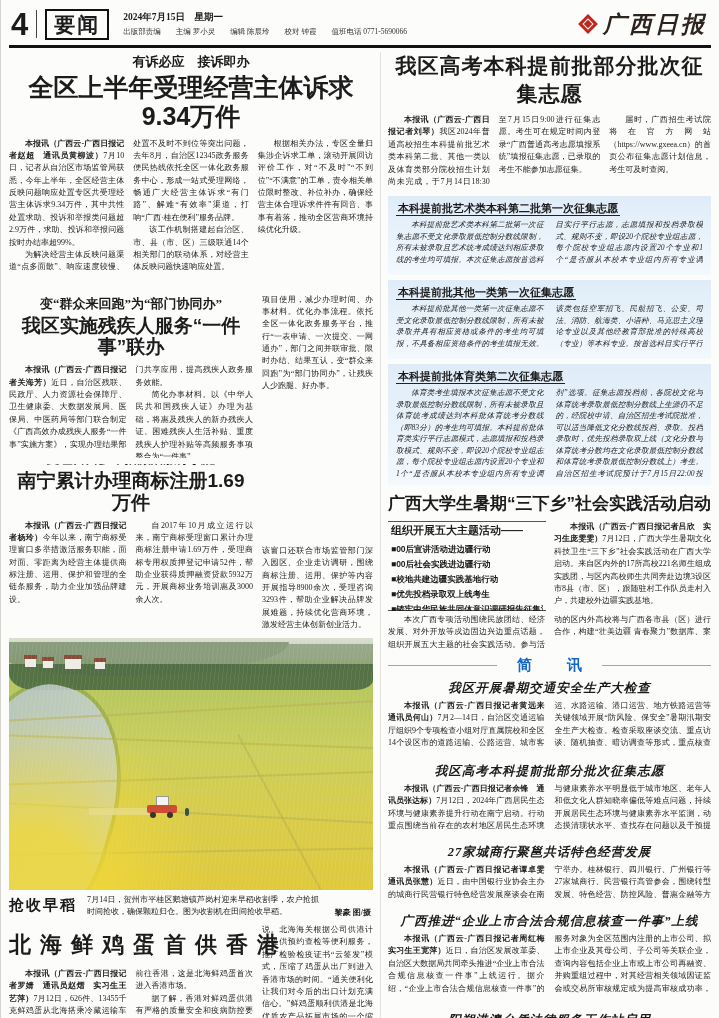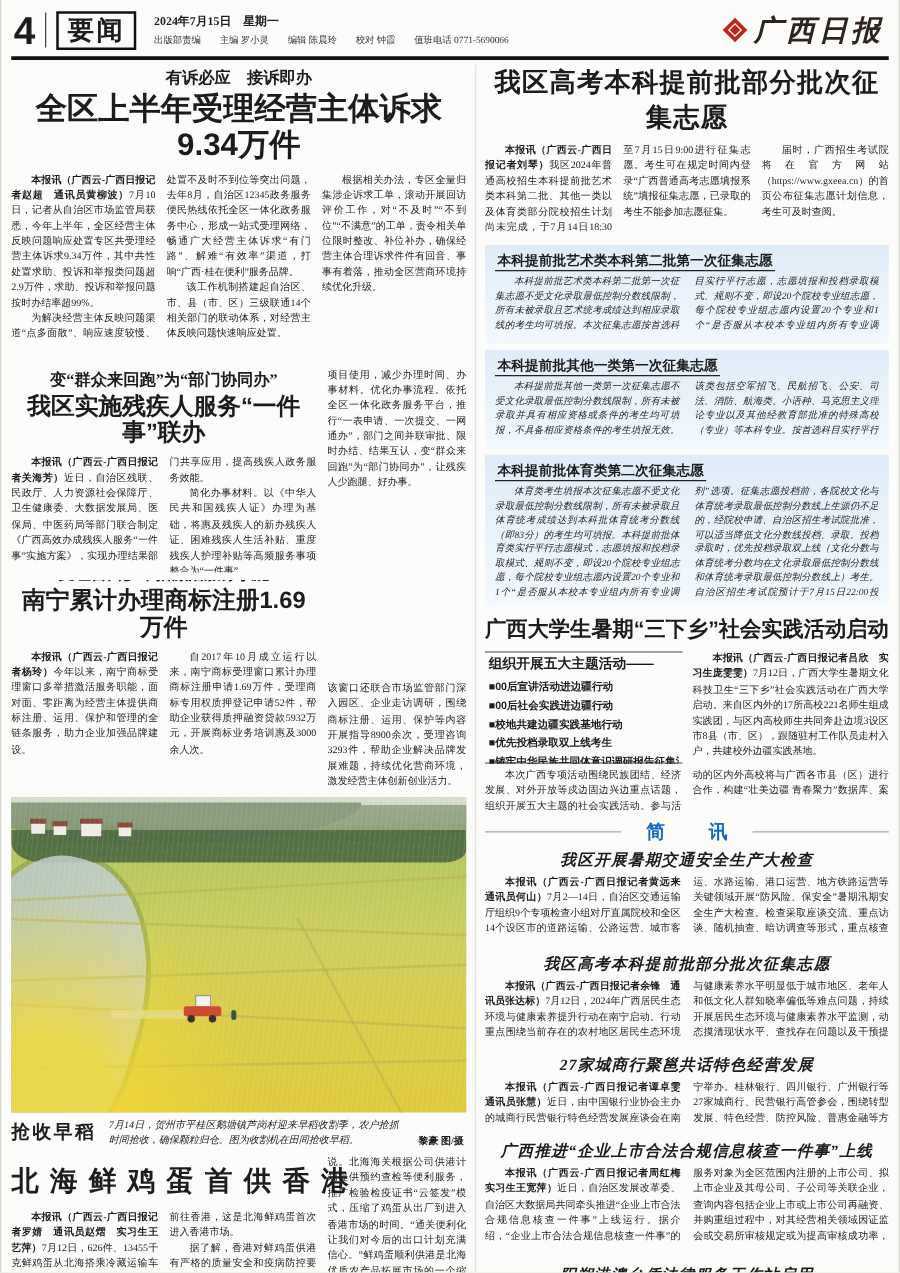--- a/index.html
+++ b/index.html
@@ -60,21 +60,21 @@
   .ph-glow { position:absolute; inset:0; background:radial-gradient(circle at 6% 100%, rgba(240,216,58,.85) 0 14%, transparent 42%); }
   .harvester { position:absolute; left:138px; top:158px; width:30px; height:22px; }
   .hv-cab { position:absolute; left:9px; top:0; width:13px; height:10px; background:#f3f3f0; border:1px solid #9a9a94; }
   .hv-body { position:absolute; left:0; top:9px; width:30px; height:8px; background:#cf4b33; border-radius:2px; }
   .hv-wheel { position:absolute; bottom:0; width:6px; height:6px; background:#3a342c; border-radius:50%; }
   .hv-swath { position:absolute; left:-58px; top:12px; width:60px; height:7px; background:#e7dc8a; opacity:.8; }
   .ph-figure { position:absolute; left:176px; top:170px; width:4px; height:8px; background:#354; border-radius:2px; }
 
   .caption { position:relative; display:flex; gap:10px; margin:4px 0 5px; padding-right:54px; }
   .caption-label { font-family:"Liberation Sans",sans-serif; font-weight:bold; font-size:15px; letter-spacing:2px; white-space:nowrap; padding-top:2px; }
-  .caption-text { font-size:8px; line-height:1.6; font-style:italic; text-align:justify; }
+  .caption-text { font-size:8px; line-height:1.6; text-align:justify; }
   .caption-credit { position:absolute; right:2px; bottom:1px; font-weight:bold; font-size:8px; white-space:nowrap; }
 
   .row-beihai { height:104px; }
   .headline-beihai { text-align:center; font-weight:bold; font-size:22px; letter-spacing:9px; margin:6px 0 8px; white-space:nowrap; }
   .row-beihai .body-text { height:54px; }
 
   
   .gaokao-body { height:76px; margin-bottom:6px; }
   .box-blue { background:linear-gradient(180deg,#dfecf8,#f3f9fd); padding:5px 8px 4px; margin-bottom:5px; }
   .box-title { text-align:left; font-weight:bold; font-size:11px; margin-bottom:3px; }

